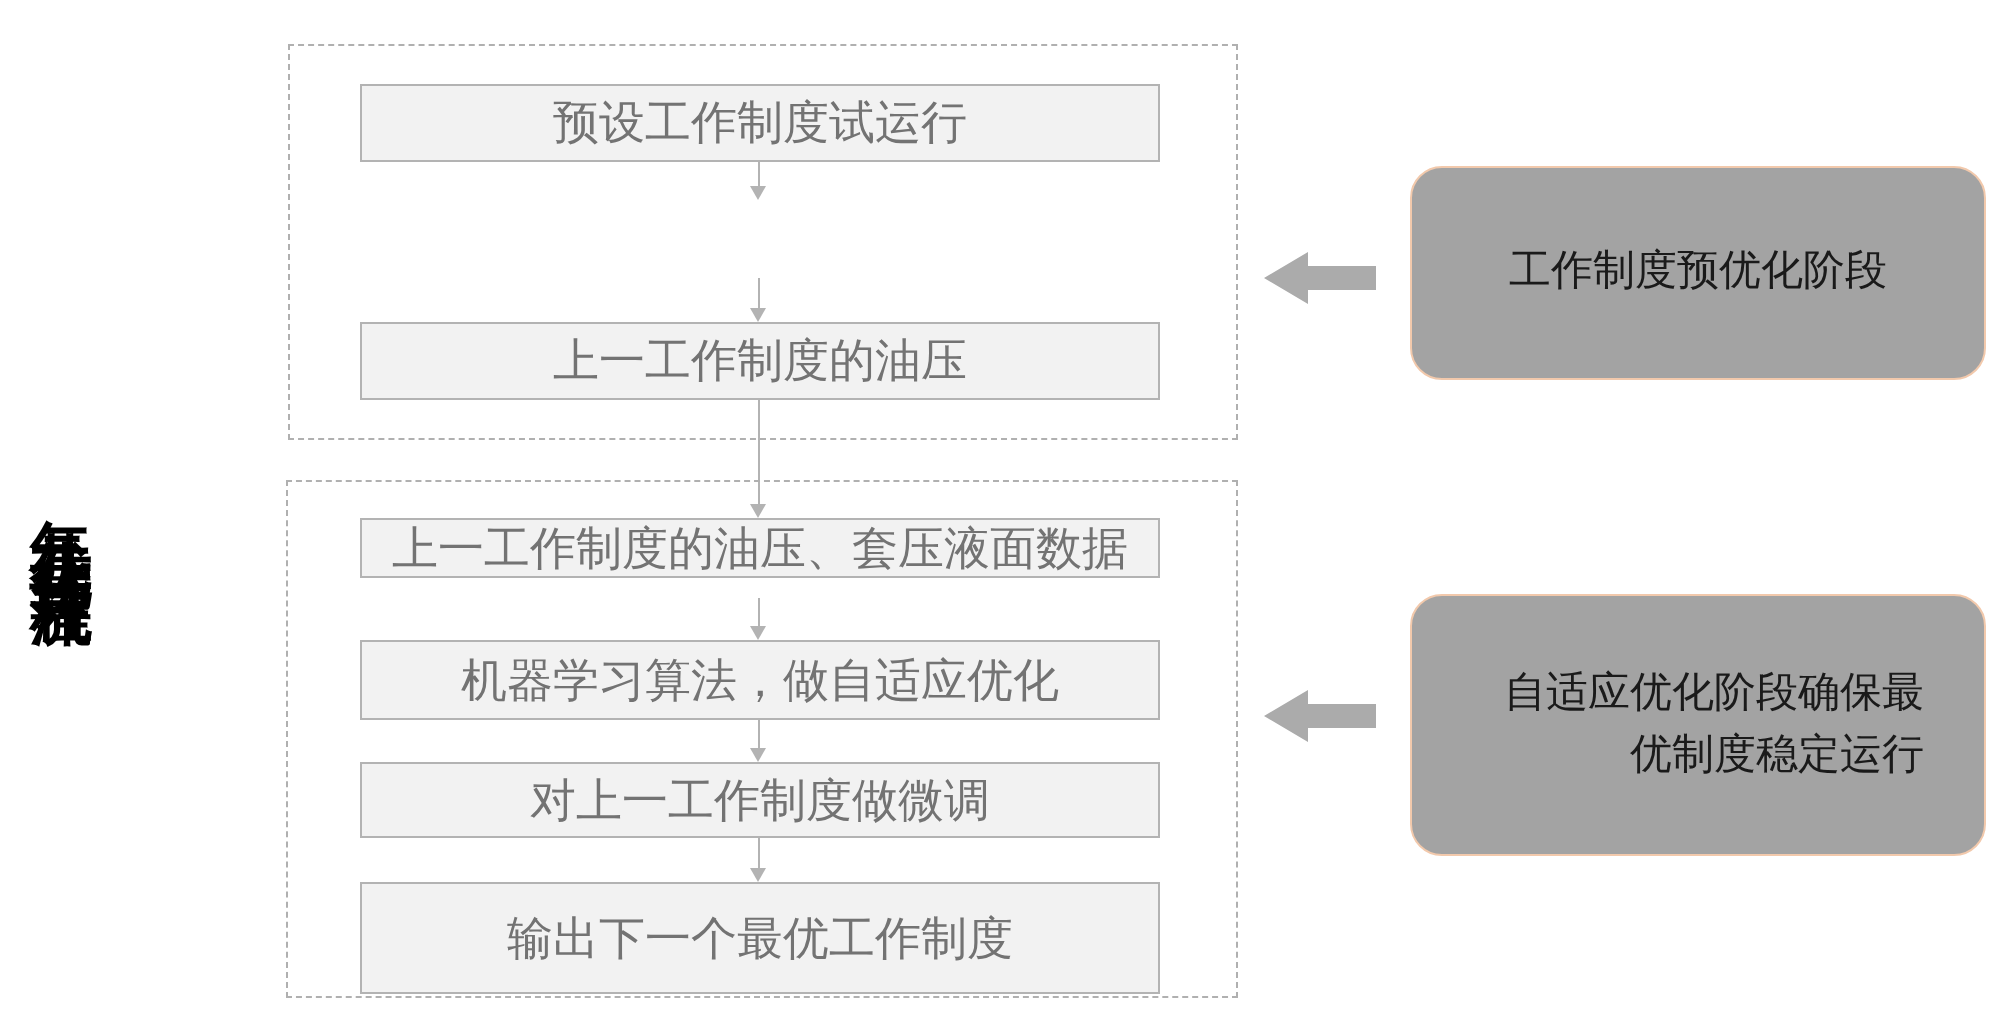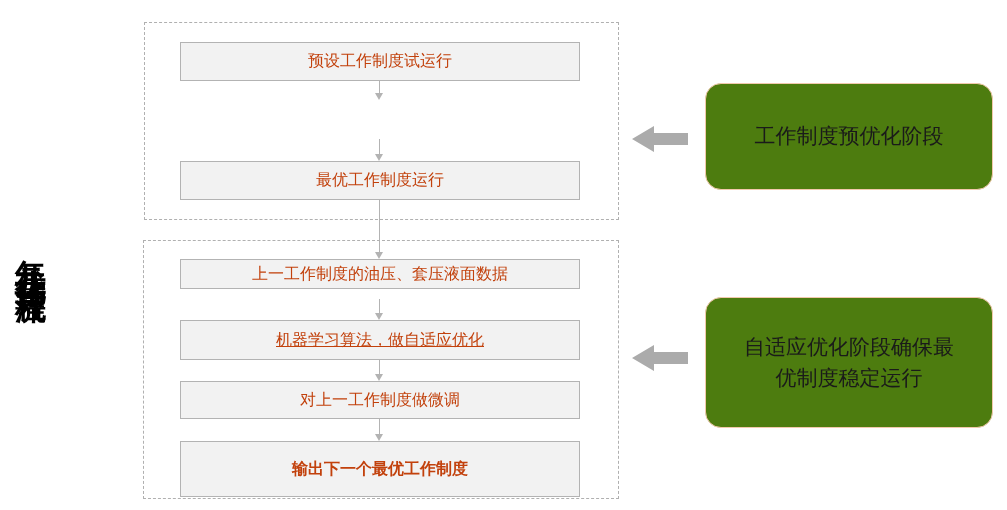--- a/index.html
+++ b/index.html
@@ -38,31 +38,31 @@
   .frame2 { left: 143px; top: 240px; width: 474px; height: 257px; }
 
   
   .fbox {
     position: absolute;
     left: 180px; width: 400px; height: 39px;
     background: #f2f2f2;
     border: 1px solid #b3b3b3;
     box-sizing: border-box;
     display: flex; align-items: center; justify-content: center;
-    font-size: 16px;
-    color: #c2410c;
+    font-size: 23px;
+    color: #737373;
     white-space: nowrap;
   }
   .b1 { top: 42px; }
   .b2 { top: 100px; }
   .b3 { top: 161px; }
   .b4 { top: 259px; height: 30px; }
-  .b5 { top: 320px; height: 40px; text-decoration: underline; }
+  .b5 { top: 320px; height: 40px; }
   .b6 { top: 381px; height: 38px; }
-  .b7 { top: 441px; height: 56px; font-weight: bold; }
+  .b7 { top: 441px; height: 56px; }
 
   
   .conn { position: absolute; left: 375px; width: 9px; }
   .conn::before {
     content: ""; position: absolute;
     left: 4px; top: 0; bottom: 6px; width: 1px;
     background: #b3b3b3;
   }
   .conn::after {
     content: ""; position: absolute;
@@ -80,46 +80,46 @@
 
   
   .block-arrow { position: absolute; left: 632px; width: 56px; height: 26px; }
   .ba1 { top: 126px; }
   .ba2 { top: 345px; }
 
   
   .callout {
     position: absolute;
     left: 705px; width: 288px;
-    background: #4d7c0f;
+    background: #a3a3a3;
     border: 1px solid #f2c9ac;
     border-radius: 16px;
     box-sizing: border-box;
     display: flex; align-items: center; justify-content: center;
     text-align: center;
     font-size: 21px;
     line-height: 1.45;
     color: #1a1a1a;
     padding: 0 30px;
   }
   .co1 { top: 83px;  height: 107px; }
-  .co2 { top: 297px; height: 131px; }
+  .co2 { top: 297px; height: 131px; text-align: right; }
 </style>
 </head>
 <body>
 
 <div class="canvas">
 
   <div class="vtitle">气井优化计算流程</div>
 
   <div class="stage-frame frame1"></div>
   <div class="fbox b1">预设工作制度试运行</div>
   <div class="conn c1"></div>
   <div class="conn c2"></div>
-  <div class="fbox b3">最优工作制度运行</div>
+  <div class="fbox b3">上一工作制度的油压</div>
 
   <div class="conn c3"></div>
 
   <div class="stage-frame frame2"></div>
   <div class="fbox b4">上一工作制度的油压、套压液面数据</div>
   <div class="conn c4"></div>
   <div class="fbox b5">机器学习算法，做自适应优化</div>
   <div class="conn c5"></div>
   <div class="fbox b6">对上一工作制度做微调</div>
   <div class="conn c6"></div>

